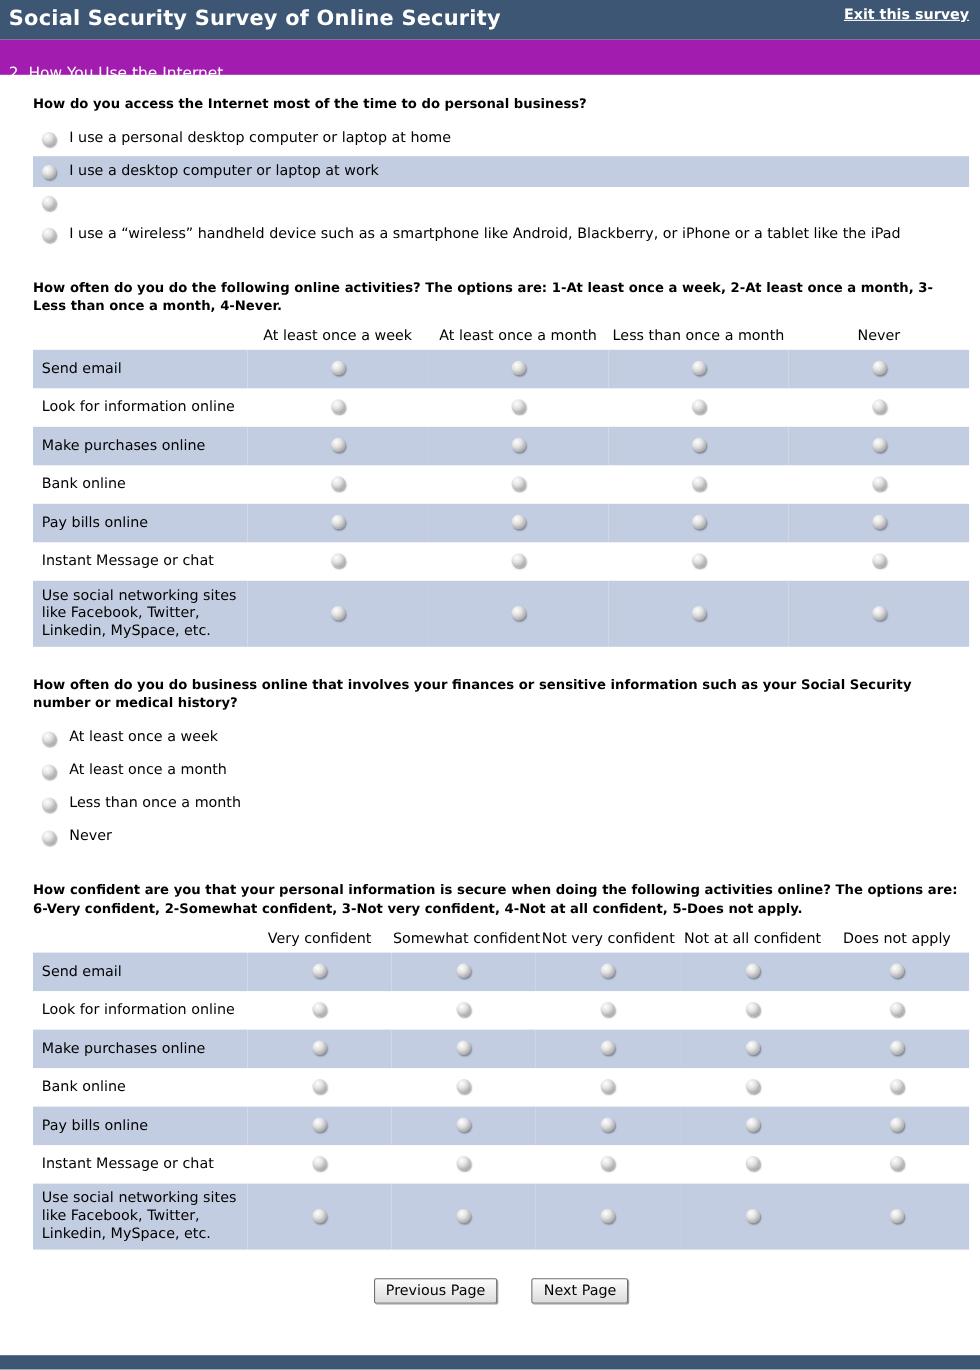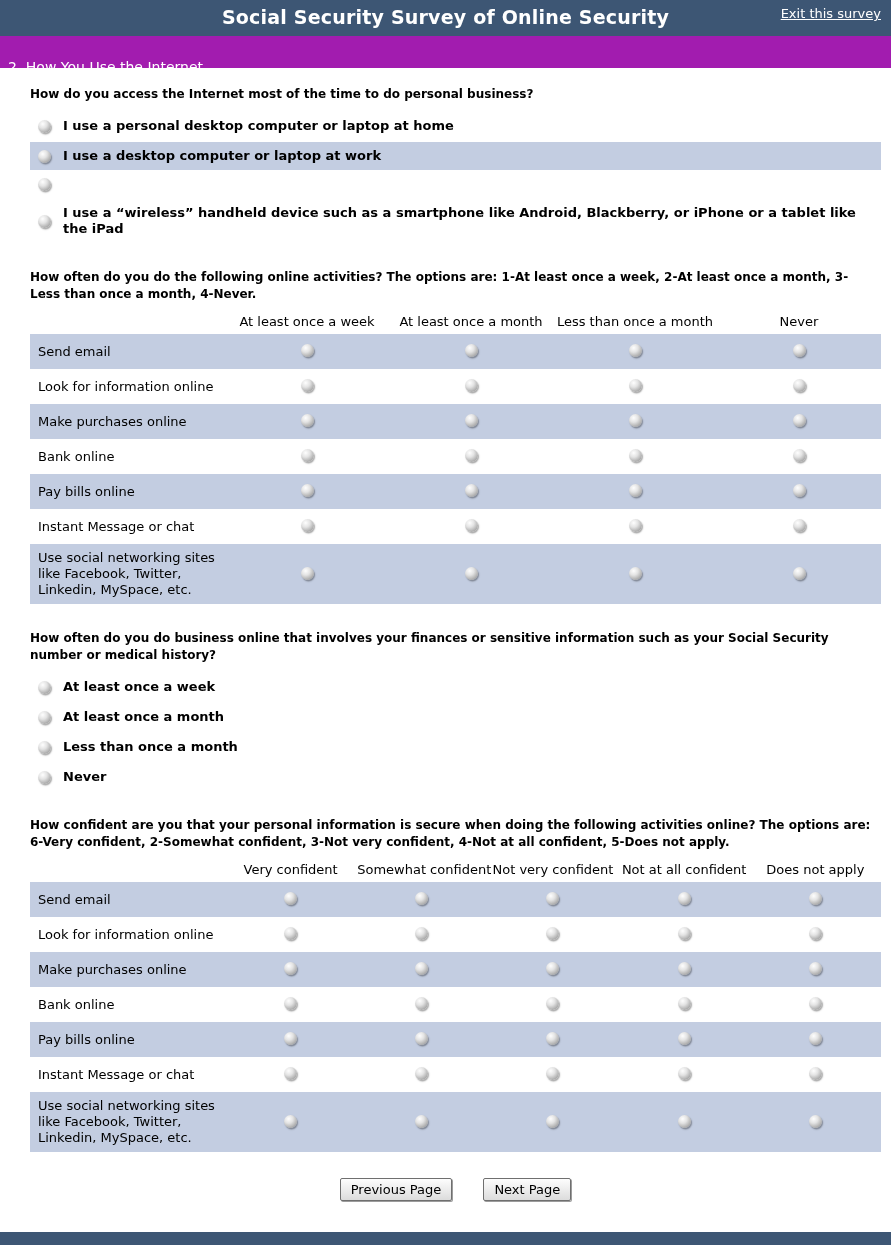--- a/index.html
+++ b/index.html
@@ -7,42 +7,42 @@
   body {
     width:891px; height:1245px; overflow:hidden; position:relative;
     font-family:"DejaVu Sans","Liberation Sans",sans-serif;
     color:#000;
   }
   .page { width:891px; height:1245px; position:relative; background:#fff; }
 
   
   .topbar {
     background:#3d5674; color:#fff; height:36px;
-    padding:6px 8px 0 8px; position:relative;text-align:center;
+    padding:6px 8px 0 8px; position:relative;
   }
   .topbar .title { font-size:19px; font-weight:bold; letter-spacing:0.2px; }
   .exit-link {
     position:absolute; right:10px; top:6px;
-    color:#fff; font-size:13px; font-weight:normal;
+    color:#fff; font-size:13px; font-weight:bold;
     text-decoration:underline; cursor:pointer;
   }
   .sectionbar {
     background:#a21caf; color:#fff; height:32px;
     padding:23px 8px 0 8px; font-size:14px;
   }
 
   
   .content { padding:18px 10px 0 30px; }
   .question { margin-bottom:26px; }
   .qtext { font-size:12px; font-weight:bold; line-height:17px; margin-bottom:9px; padding-right:4px; }
 
   
   .opt {
     display:flex; align-items:center; gap:12px;
-    padding:6px 8px; margin-bottom:2px; cursor:pointer;font-weight:bold;
+    padding:6px 8px; margin-bottom:2px; cursor:pointer;
   }
   .opt.hl { background:#c3cde1; }
   .optlabel { font-size:13px; line-height:16px; }
 
   
   .radio {
     display:inline-block; width:13px; height:13px; border-radius:50%; flex:none;
     background: radial-gradient(circle at 36% 30%, #fefefe 0%, #e3e3e3 35%, #a8a8a8 75%, #8c8c8c 100%);
     box-shadow: 1px 1.5px 1.5px rgba(0,0,0,0.35);
     cursor:pointer;

